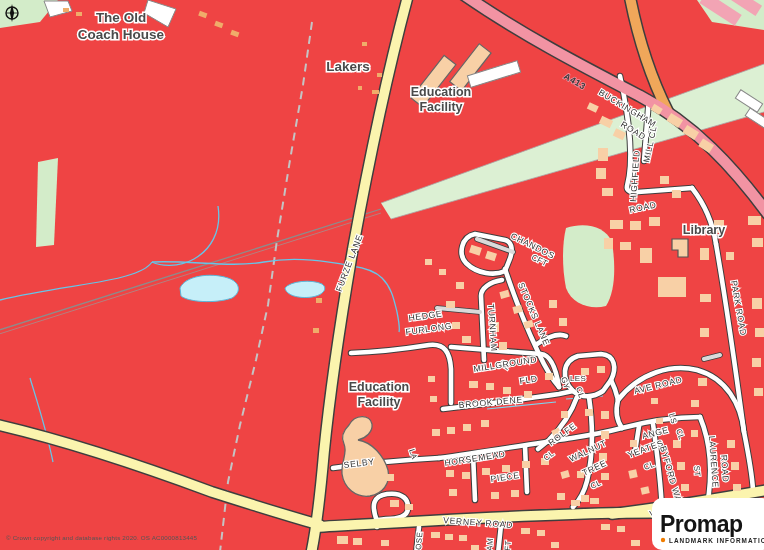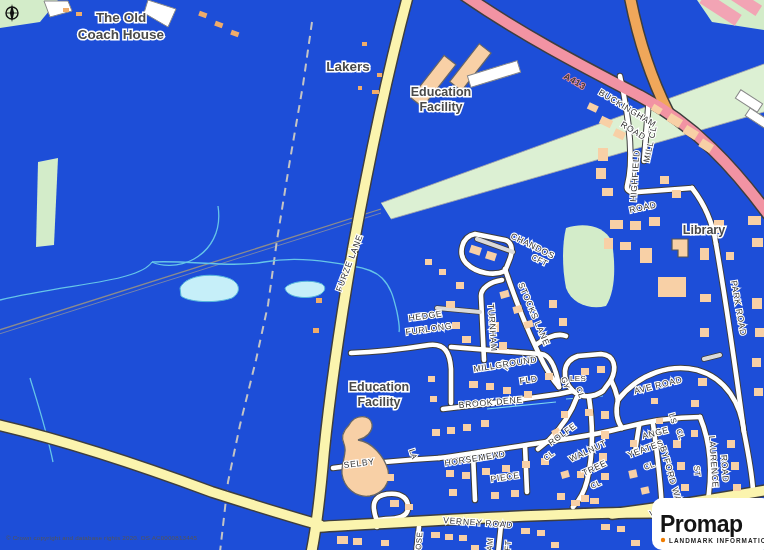--- a/index.html
+++ b/index.html
@@ -1,16 +1,16 @@
 <!DOCTYPE html>
 <html><head>
 <meta charset="utf-8">
 <style>
   html,body{margin:0;padding:0;background:#e8e8e8;}
-  .map-root{position:relative;width:764px;height:550px;overflow:hidden;background:#1d4ed8;
+  .map-root{position:relative;width:764px;height:550px;overflow:hidden;background:#ef4444;
     font-family:"Liberation Sans",sans-serif;}
   svg{display:block}
   text{font-family:"Liberation Sans",sans-serif;fill:#3c3c3c;}
   .place{font-size:12.5px;font-weight:700;fill:#4a4a4a;paint-order:stroke;stroke:#fff;stroke-width:3px;}
   .place-lg{font-size:13.5px;}
   .rd{font-size:8.6px;letter-spacing:.7px;fill:#333;paint-order:stroke;stroke:#fff;stroke-width:2.2px;}
   .rd-sm{font-size:8px;letter-spacing:.4px;}
   .rdb{font-size:9px;font-weight:700;letter-spacing:.6px;paint-order:stroke;stroke:#f293a3;stroke-width:1.5px;}
   .cop{font-size:6.2px;fill:#555;letter-spacing:.2px;}
   .brand{font-size:23px;font-weight:800;fill:#141414;letter-spacing:-.5px;}

